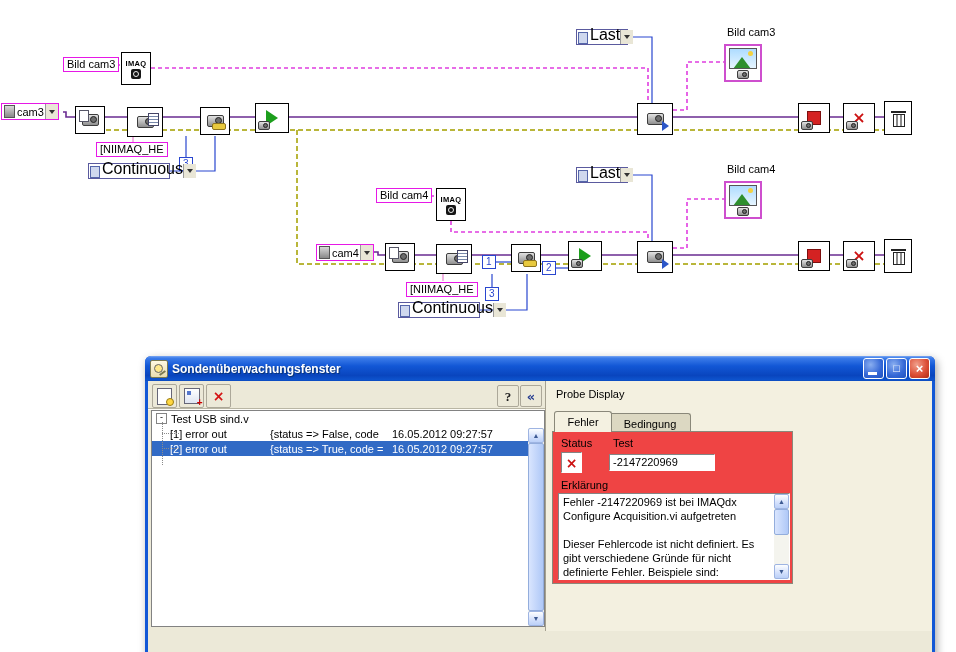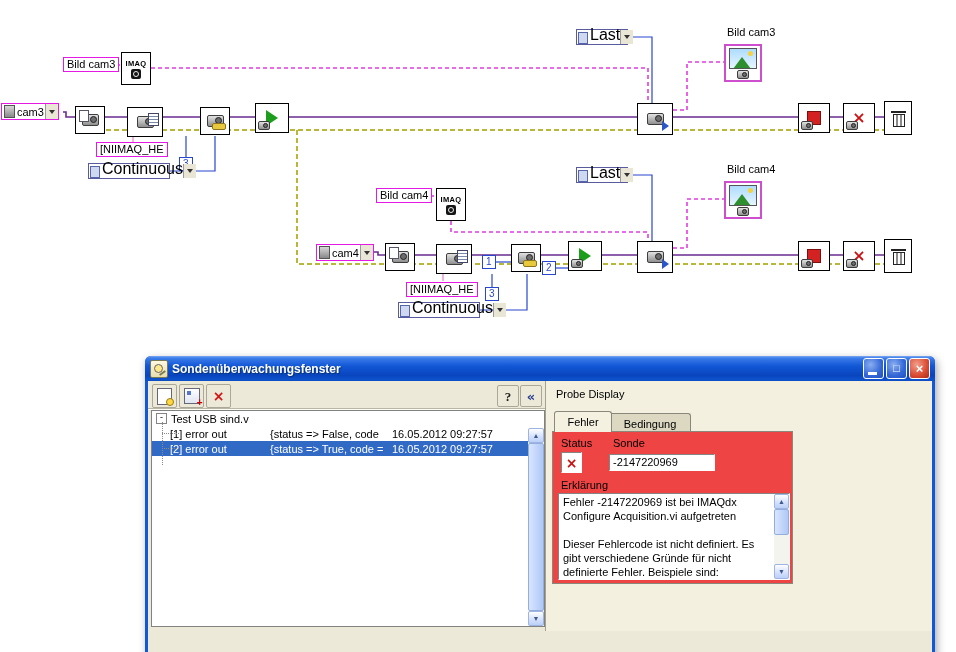--- a/index.html
+++ b/index.html
@@ -332,21 +332,21 @@
       <div class="ppane">
         <div class="ptitle">Probe Display</div>
         <div class="tab active" style="left:8px;top:30px;width:58px">
             <span>Fehler</span>
           </div>
         <div class="tab" style="left:63px;top:32px;width:82px">
             <span>Bedingung</span>
           </div>
         <div class="cluster">
           <div class="flabel" style="left:8px;top:5px">Status</div>
-          <div class="flabel" style="left:60px;top:5px">Sonde</div>
+          <div class="flabel" style="left:60px;top:5px">Test</div>
           <div class="statusbox">
             <span class="statusx">×</span>
           </div>
           <div class="codefield">-2147220969</div>
           <div class="flabel" style="left:8px;top:47px">Erklärung</div>
           <div class="explain">
             <div class="extext">Fehler -2147220969 ist bei IMAQdx
 Configure Acquisition.vi aufgetreten
 
 Dieser Fehlercode ist nicht definiert. Es

